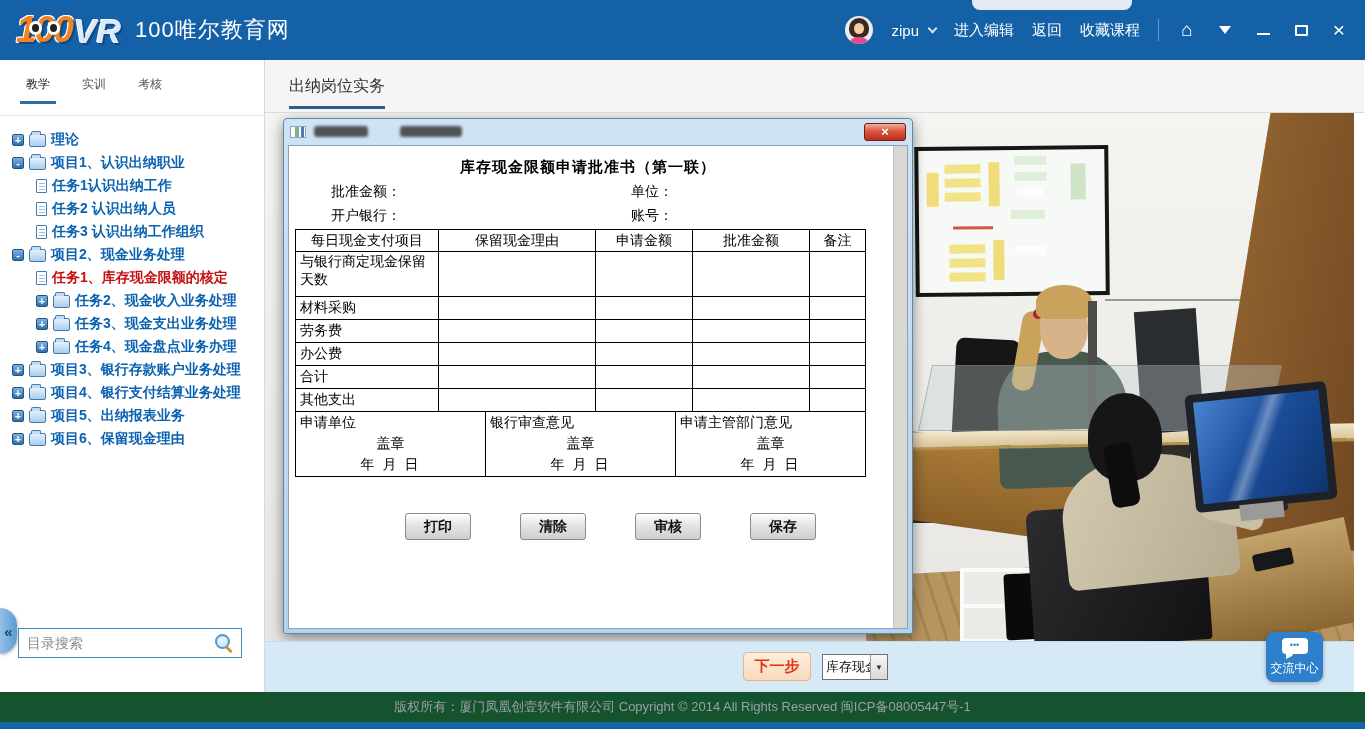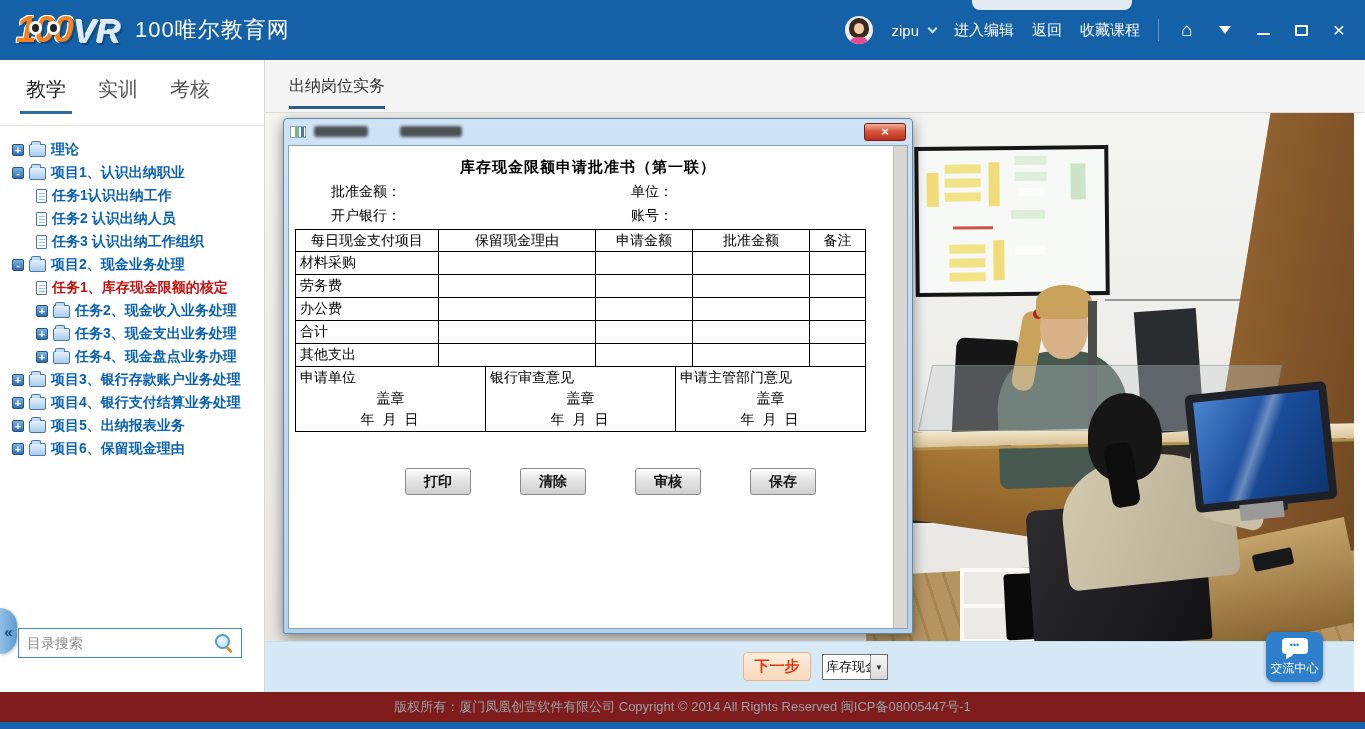--- a/index.html
+++ b/index.html
@@ -34,21 +34,21 @@
   .max-box { width:13px; height:11px; border:2px solid #fff; border-radius:1px; }
   .close-glyph { font-size:21px; line-height:18px; }
   .top-notch { position:absolute; left:972px; top:0; width:160px; height:10px; background:#eef1f4; border-radius:0 0 8px 8px; opacity:.95; z-index:50; }
 
   
   .body-row { display:flex; height:632px; background:#fff; }
 
   
   .sidebar { width:265px; background:#fff; border-right:1px solid #d8d8d8; position:relative; flex:none; }
   .s-tabs { display:flex; gap:32px; padding:16px 26px 12px; border-bottom:1px solid #e4e4e4; }
-  .s-tab { font-size:20px; color:#555; position:relative; padding-bottom:10px; cursor:pointer; }
+  .s-tab { font-size:12px; color:#555; position:relative; padding-bottom:10px; cursor:pointer; }
   .s-tab.active { color:#222; }
   .s-tab.active::after { content:""; position:absolute; left:-6px; right:-6px; bottom:-1px; height:3px; background:#2e6da4; }
   .tree { padding:12px 6px; }
   .ti { display:flex; align-items:center; height:23px; gap:5px; font-size:14px; font-weight:bold; color:#0a62b0; cursor:pointer; white-space:nowrap; }
   .ti.l0 { padding-left:6px; }
   .ti.l1 { padding-left:30px; }
   .ti.red { color:#c51111; }
   .exp { width:12px; height:12px; flex:none; background:linear-gradient(#7db2e0,#2f6fae); border:1px solid #23537f; border-radius:2px;
          color:#fff; font-size:11px; line-height:10px; text-align:center; font-weight:bold; }
   .fold { width:17px; height:13px; flex:none; background:linear-gradient(#e4f1fc,#a8cdec); border:1px solid #4579ad; border-radius:2px; position:relative; margin-top:2px; }
@@ -165,21 +165,21 @@
   .btn-row { display:flex; margin:36px 0 0 112px; gap:49px; }
   .fbtn { width:66px; height:27px; background:linear-gradient(#fefefe,#e4e4e4 45%,#cfcfcf); border:1px solid #8a8a8a; border-radius:3px;
           font-weight:bold; font-size:14px; color:#111; box-shadow:0 1px 0 rgba(255,255,255,.8) inset; cursor:pointer; font-family:inherit; }
 
   
   .chat { position:absolute; left:1266px; top:632px; width:57px; height:50px; background:#2f80cc; border-radius:8px; z-index:45;
           display:flex; flex-direction:column; align-items:center; padding-top:6px; cursor:pointer; box-shadow:0 1px 4px rgba(0,0,0,.3); }
   .bubble { width:26px; height:16px; background:#fff; border-radius:4px; color:#2f80cc; font-size:9px; line-height:14px; text-align:center; position:relative; }
   .bubble::after { content:""; position:absolute; left:4px; bottom:-5px; width:0; height:0; border:3px solid transparent; border-top:6px solid #fff; border-left:6px solid #fff; }
   .chat-label { color:#fff; font-size:12px; margin-top:6px; }
-  .footer { height:30px; background:#7f1d1d; display:flex; align-items:center; justify-content:center; color:#9aa0a6; font-size:13px; }
+  .footer { height:30px; background:#14532d; display:flex; align-items:center; justify-content:center; color:#9aa0a6; font-size:13px; }
   .bottom-strip { height:7px; background:#1563a8; }
 </style>
 </head>
 <body>
 
 <div class="page">
 
   <div class="header">
     <div class="logo">
       <span class="logo-num">100<span class="pupil p1"></span><span class="pupil p2"></span></span>
@@ -363,20 +363,27 @@
               </div>
               <table class="grid">
                 <tbody>
                     <tr>
                   <th class="c1">每日现金支付项目</th>
                   <th class="c2">保留现金理由</th>
                   <th class="c3">申请金额</th>
                   <th class="c4">批准金额</th>
                   <th class="c5">备注</th>
                 </tr>
+                <tr class="row-tall">
+                  <td class="item">与银行商定现金保留天数</td>
+                  <td></td>
+                  <td></td>
+                  <td></td>
+                  <td></td>
+                </tr>
                 <tr class="row-std">
                   <td class="item">材料采购</td>
                   <td></td>
                   <td></td>
                   <td></td>
                   <td></td>
                 </tr>
                 <tr class="row-std">
                   <td class="item">劳务费</td>
                   <td></td>

